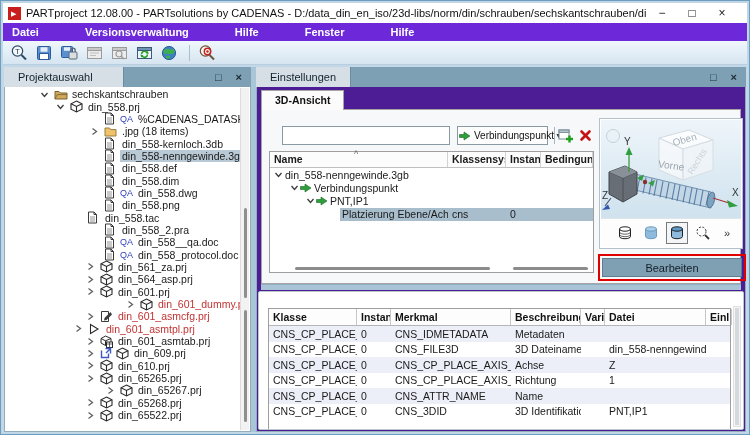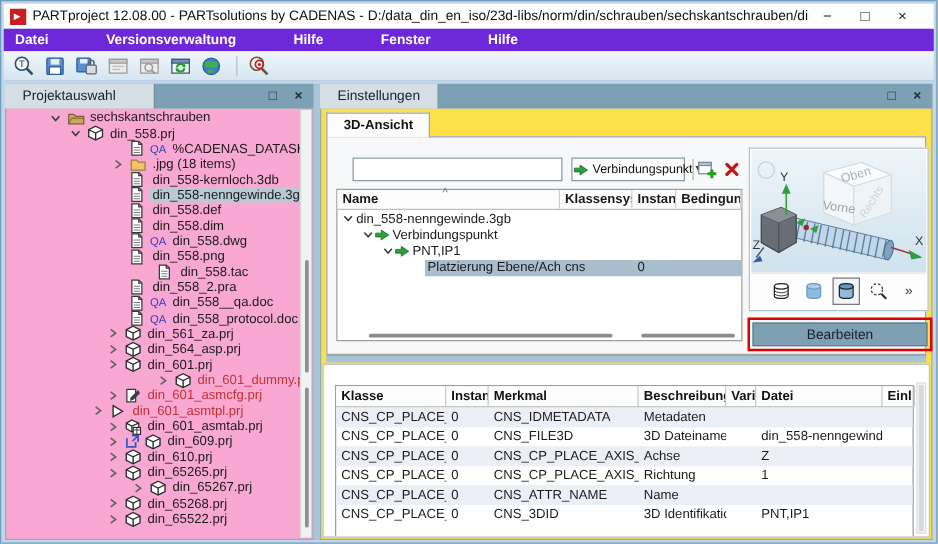--- a/index.html
+++ b/index.html
@@ -19,37 +19,37 @@
   
   .toolbar{position:absolute;left:2px;top:40px;right:2px;height:24px;
     background:linear-gradient(#f0f7fc,#d6e5f1);display:flex;align-items:center;padding-left:5px;border-bottom:1px solid #b9cfe0;}
   .tb-btn{width:22px;height:20px;display:flex;align-items:center;justify-content:center;margin-right:3px;}
   .tb-sep{width:1px;height:16px;background:#a8bfd0;margin:0 6px;}
   
   .panel{position:absolute;top:66px;bottom:2px;}
   .panel-header{height:20px;background:#7ea0b4;display:flex;align-items:stretch;}
   .panel-tab{background:#d5dfe5;color:#13222b;font-size:11px;line-height:20px;padding:0 14px;border-right:1px solid #6c8ca0;min-width:120px;}
   .panel-btns{margin-left:auto;display:flex;align-items:center;gap:14px;padding-right:9px;color:#1c2b33;font-size:11px;font-weight:bold;}
-  .panel-body{position:absolute;top:20px;left:0;right:0;bottom:0;background:#f9a8d4;border:1px solid #93adbd;border-top:none;}
+  .panel-body{position:absolute;top:20px;left:0;right:0;bottom:0;background:#ffffff;border:1px solid #93adbd;border-top:none;}
   
   #left-panel{left:3px;width:247px;}
   .tree{position:absolute;inset:1px 10px 1px 1px;overflow:hidden;}
   .tree-row{height:12.35px;display:flex;align-items:center;font-size:10.5px;color:#1a1a1a;white-space:nowrap;}
   .tree-row .chev{width:14px;flex:none;display:flex;align-items:center;}
   .tree-row .ticon{width:16px;flex:none;display:flex;align-items:center;}
   .tree-row .qa{color:#2f3fbe;font-size:9px;margin-right:3px;flex:none;}
   .tree-row .lbl{padding:0 2px;}
   .tree-row .lbl.sel{background:#b9c9d5;}
   .tree-row.red .lbl,.tree-row.red .qa{color:#c23232;}
   .vsb{position:absolute;top:1px;bottom:1px;right:1px;width:9px;background:#f2f2f2;border-left:1px solid #dcdcdc;}
   .vsb .thumb{position:absolute;left:3px;width:3px;background:#8f8f8f;border-radius:2px;}
   .splitter-v{position:absolute;left:250px;top:66px;width:5px;bottom:2px;background:#a9c6d8;}
   
   #right-panel{left:255px;right:3px;}
-  #right-panel .panel-body{background:#fde047;}
+  #right-panel .panel-body{background:#4c1d95;}
   .tabstrip{position:absolute;left:4px;top:3px;height:20px;display:flex;}
   .tab{background:#fbfbfb;border:1px solid #a5a5a5;border-bottom:none;font-size:10.5px;font-weight:bold;color:#111;
     padding:0 13px;line-height:19px;position:relative;z-index:2;}
   .tabpage{position:absolute;left:4px;right:4px;top:22px;height:175px;background:#f7f8f9;border:1px solid #a5a5a5;z-index:1;}
   
   .search-input{position:absolute;left:20px;top:16px;width:168px;height:19px;border:1px solid #8a9aa5;background:#fff;font-size:10.5px;padding:0 4px;}
   .dropdown{position:absolute;left:195px;top:16px;width:91px;height:19px;background:#fdfdfd;border:1px solid #8a9aa5;display:flex;align-items:center;}
   .dropdown .dd-lbl{font-size:10px;color:#111;margin-left:3px;white-space:nowrap;}
   .dropdown .caret{margin-left:auto;width:13px;align-self:stretch;border-left:1px solid #aab6bf;display:flex;align-items:center;justify-content:center;font-size:7px;color:#333;}
   .icon-btn{position:absolute;top:17px;width:17px;height:17px;display:flex;align-items:center;justify-content:center;}
@@ -298,21 +298,21 @@
             <span class="chev"></span>
             <span class="ticon">
               <svg width="11" height="13" viewBox="0 0 11 13">
                 <path d="M1.5 1 H7 L9.5 3.5 V12 H1.5 Z" fill="#fff" stroke="#3a3a3a"></path>
                 <path d="M7 1 V3.5 H9.5" fill="none" stroke="#3a3a3a"></path>
                 <path d="M3 6 h5 M3 8 h5 M3 10 h5" stroke="#7a7a7a" stroke-width="0.8"></path>
               </svg>
             </span>
             <span class="lbl">din_558.png</span>
           </div>
-          <div class="tree-row" style="padding-left: 67px; justify-content: center;">
+          <div class="tree-row" style="padding-left: 67px;">
             <span class="chev"></span>
             <span class="ticon">
               <svg width="11" height="13" viewBox="0 0 11 13">
                 <path d="M1.5 1 H7 L9.5 3.5 V12 H1.5 Z" fill="#fff" stroke="#3a3a3a"></path>
                 <path d="M7 1 V3.5 H9.5" fill="none" stroke="#3a3a3a"></path>
                 <path d="M3 6 h5 M3 8 h5 M3 10 h5" stroke="#7a7a7a" stroke-width="0.8"></path>
               </svg>
             </span>
             <span class="lbl">din_558.tac</span>
           </div>

